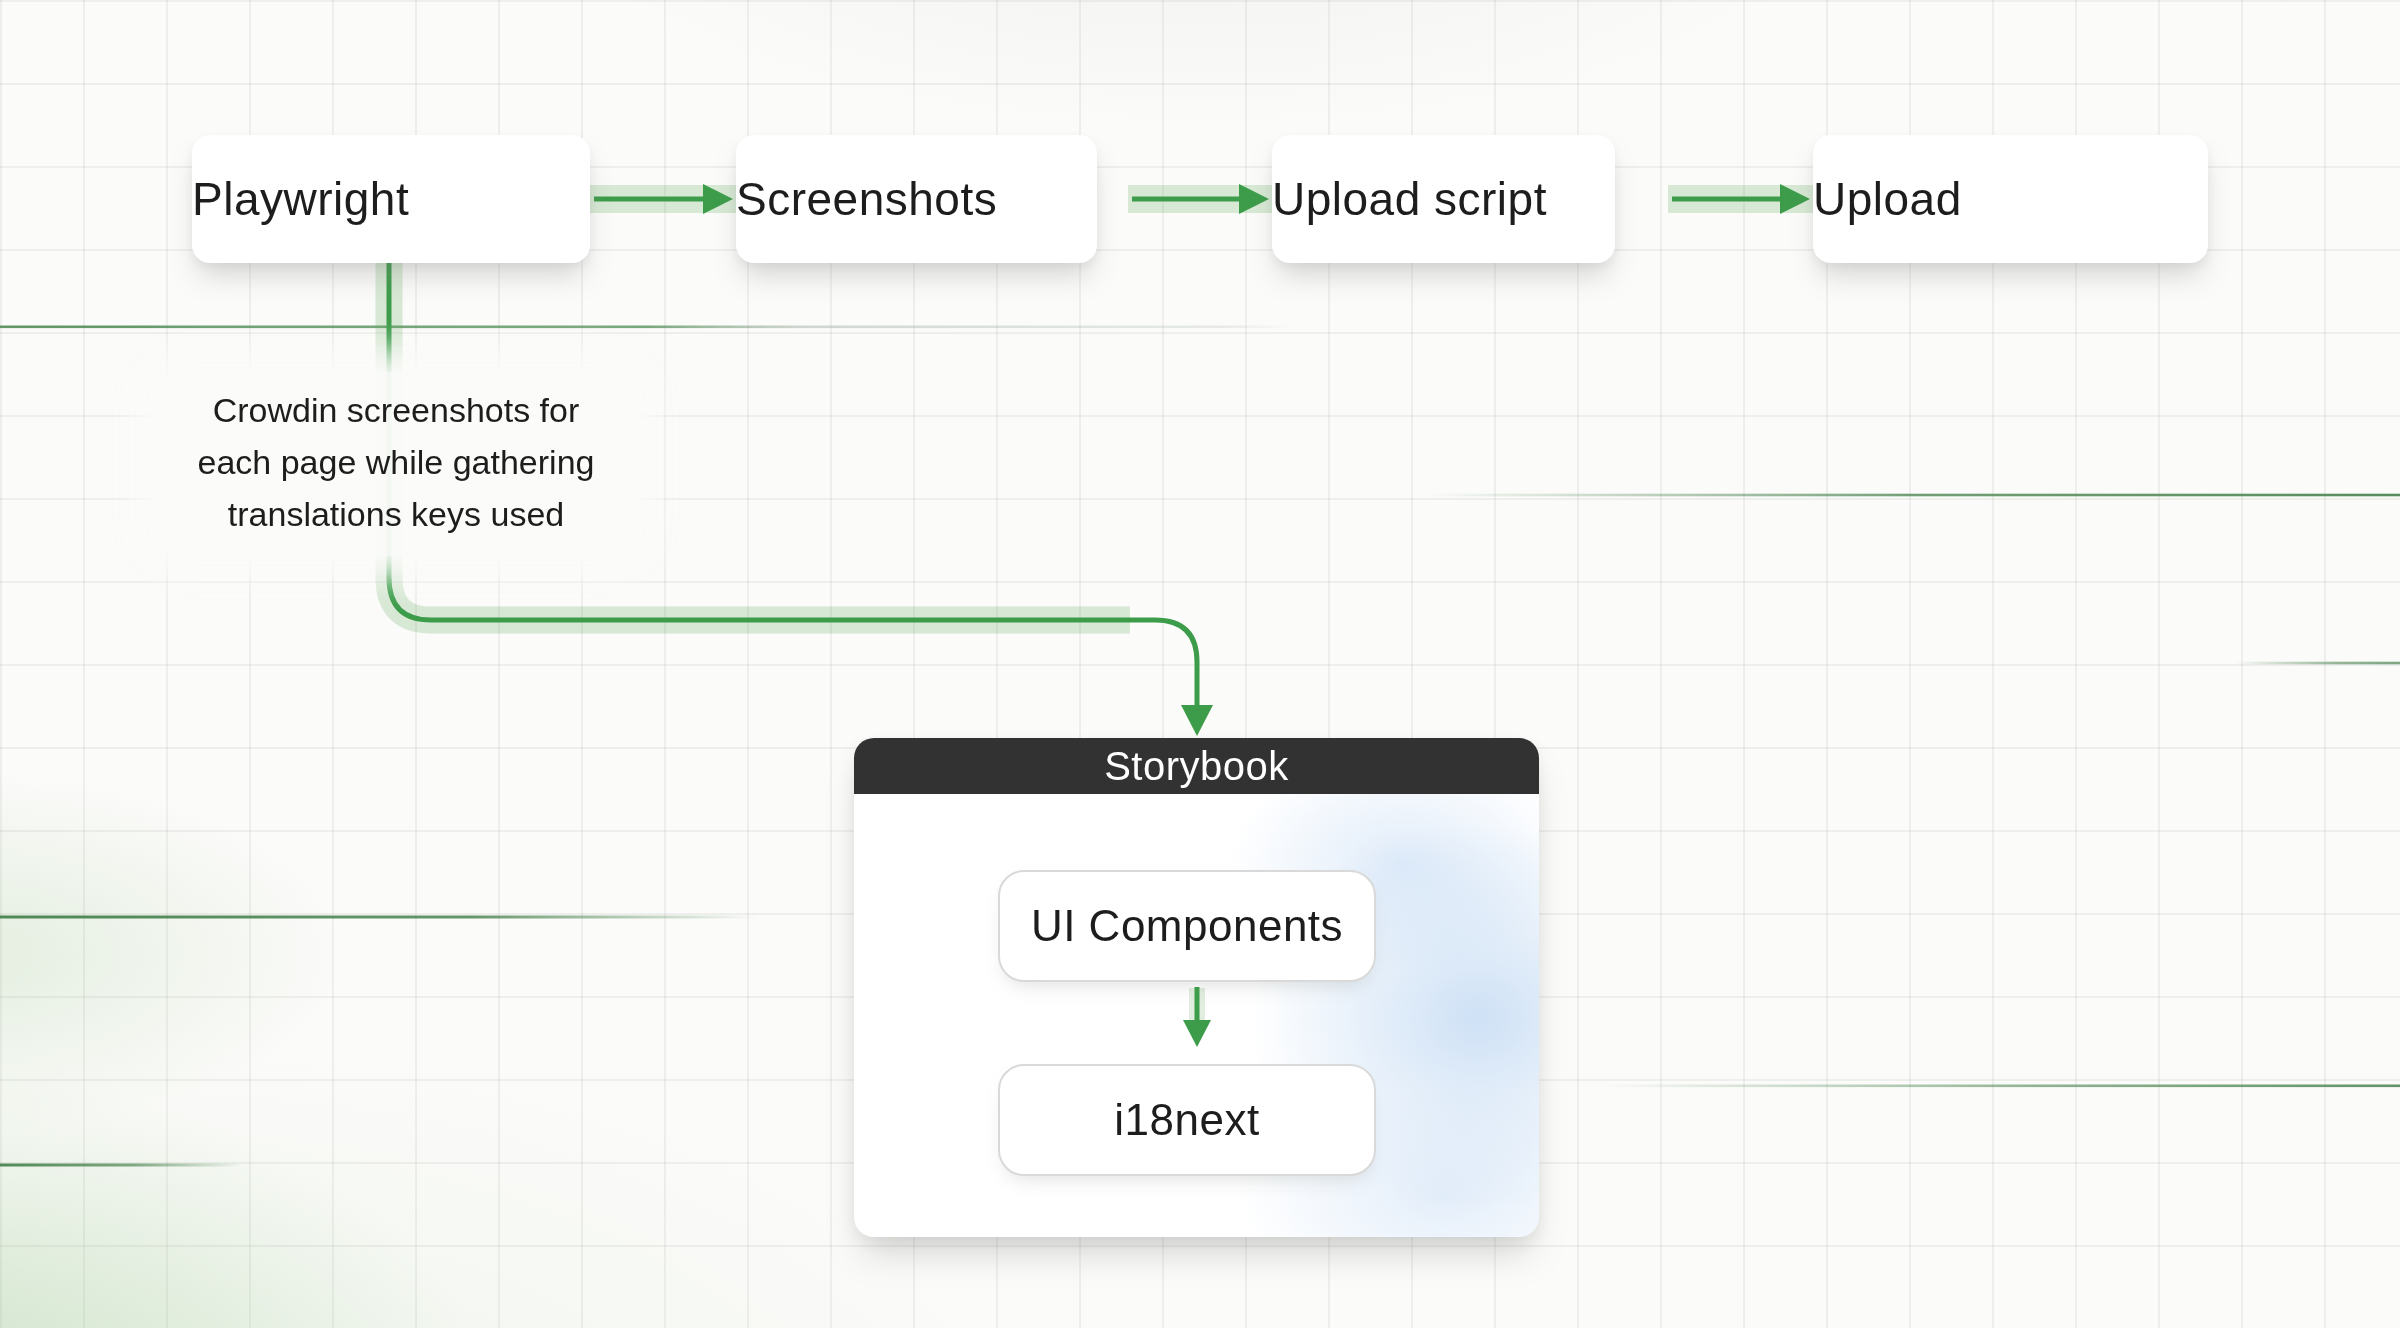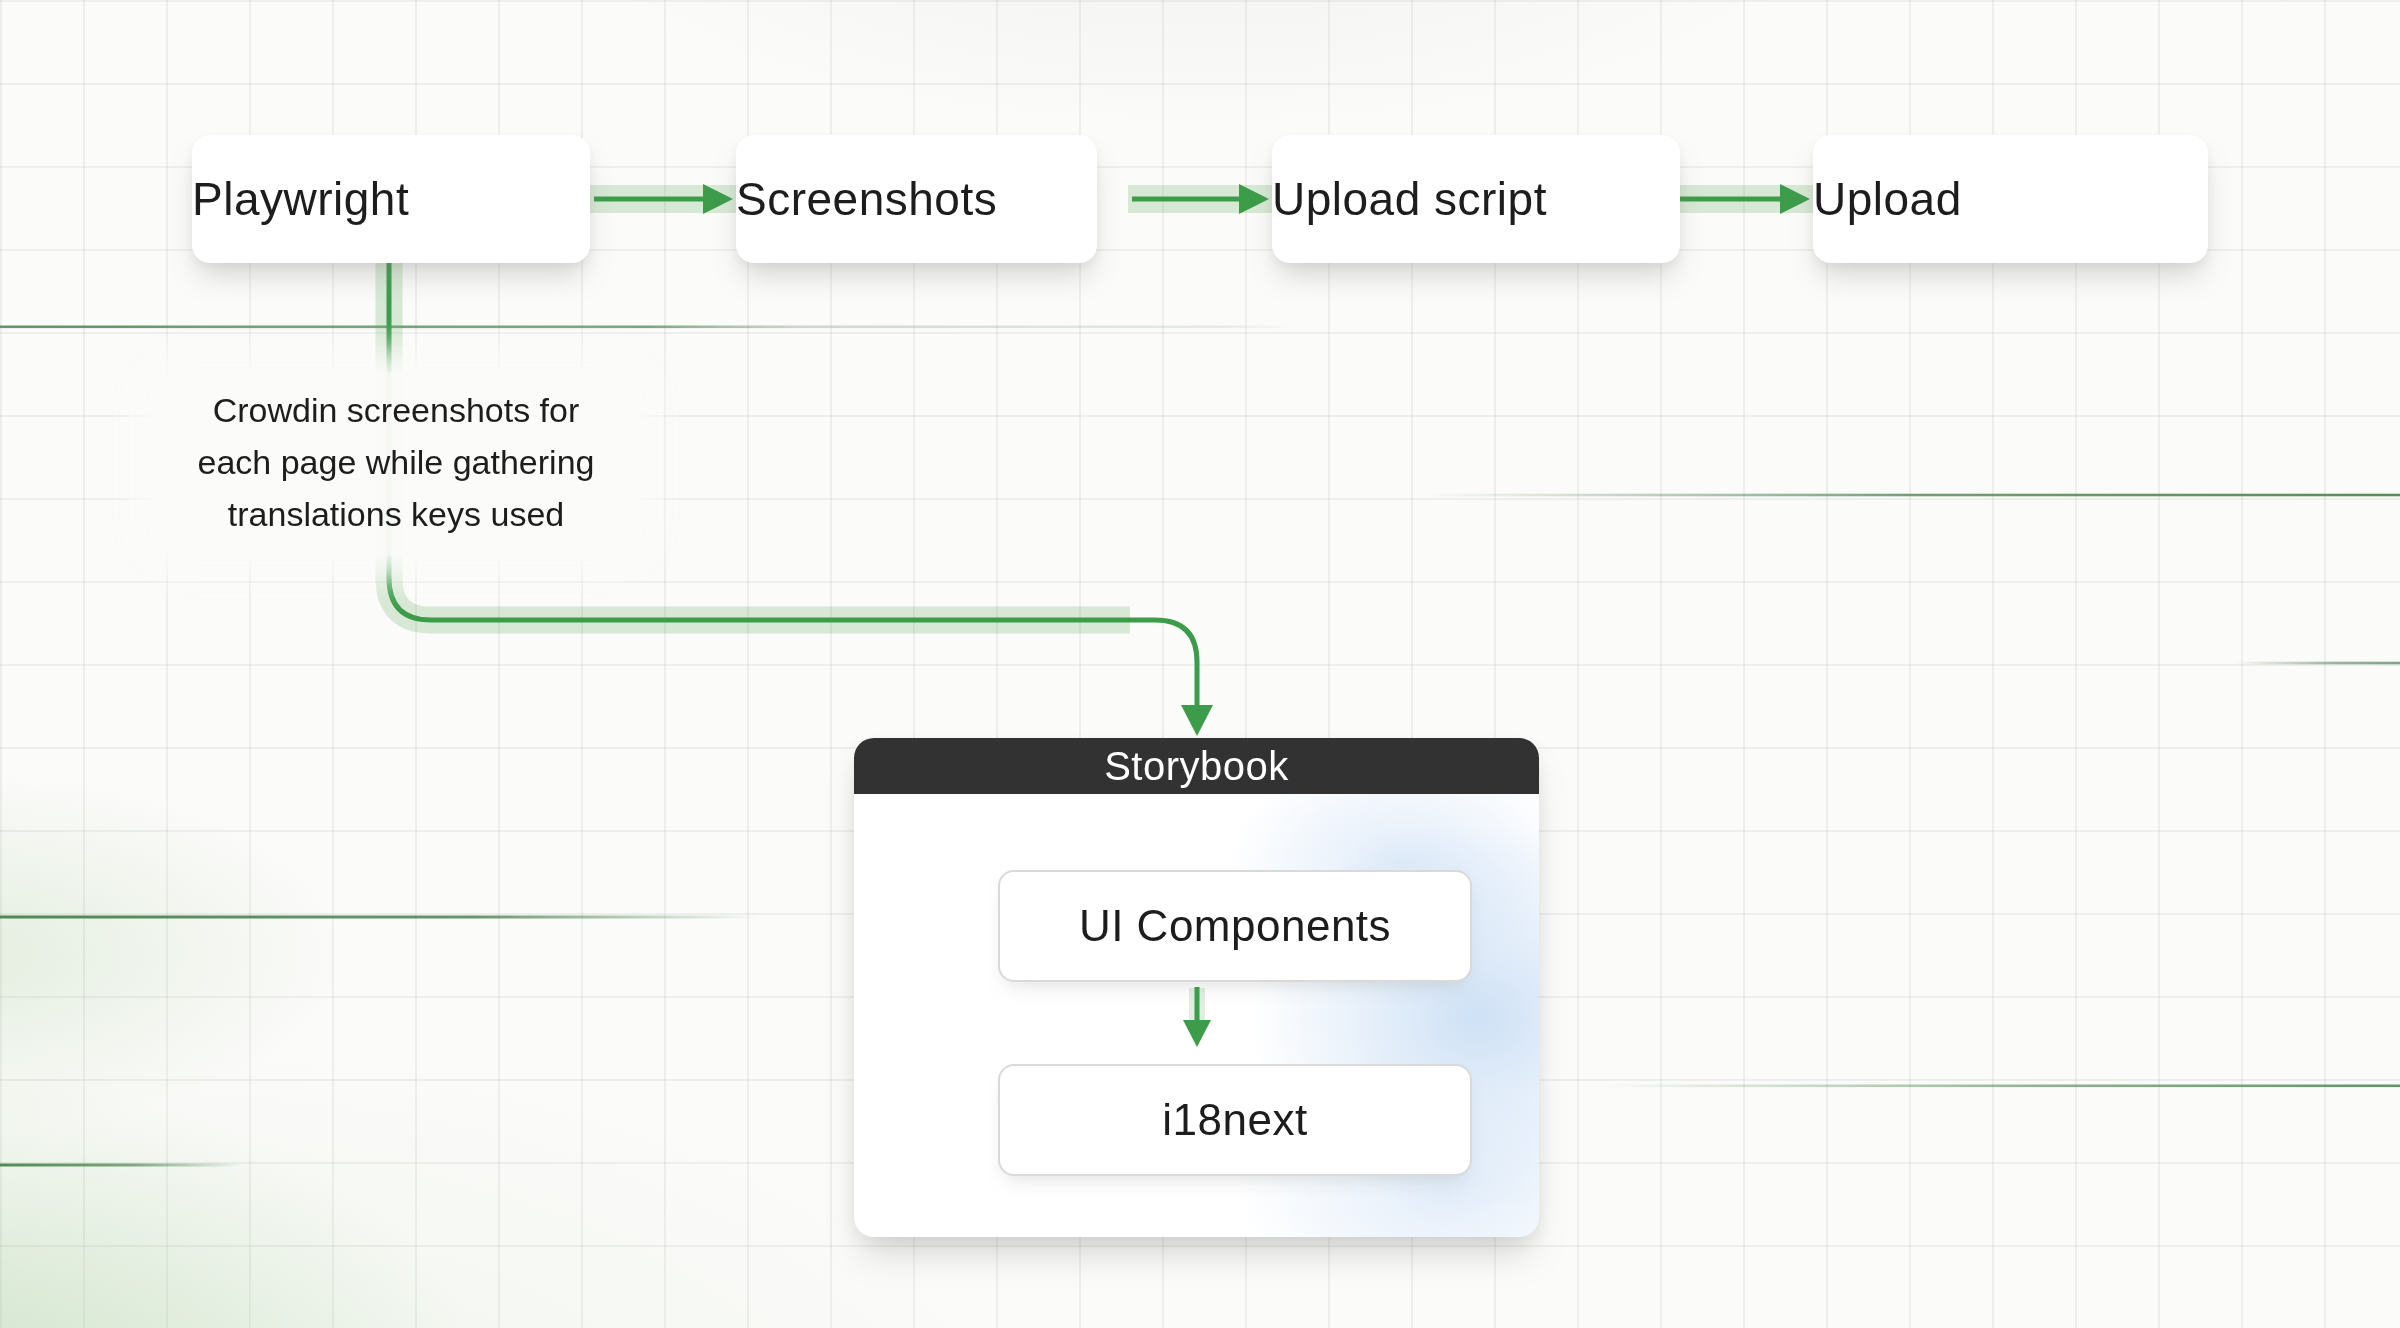--- a/index.html
+++ b/index.html
@@ -43,21 +43,21 @@
     display: flex;
     align-items: center;
     justify-content: flex-start;
     font-size: 46px;
     letter-spacing: 0.5px;
     box-shadow: 0 18px 28px -6px rgba(128,134,128,0.30), 0 4px 10px rgba(0,0,0,0.05);
     z-index: 3;
   }
   #node-playwright  { left: 192px;  width: 398px; }
   #node-screenshots { left: 736px;  width: 361px; }
-  #node-upload      { left: 1272px; width: 408px; }
+  #node-upload      { left: 1272px; width: 343px; }
   #node-crowdin     { left: 1813px; width: 395px; }
 
   .annotation {
     position: absolute;
     left: 156px;
     top: 372px;
     width: 468px;
     padding: 12px 6px 16px;
     text-align: center;
     font-size: 34px;
@@ -100,25 +100,25 @@
     inset: 0;
     background:
       radial-gradient(46% 54% at 91% 56%, rgba(174,205,239,0.60), rgba(174,205,239,0) 72%),
       radial-gradient(36% 32% at 80% 25%, rgba(186,212,242,0.45), rgba(186,212,242,0) 70%),
       radial-gradient(40% 30% at 86% 92%, rgba(186,212,242,0.40), rgba(186,212,242,0) 75%);
     z-index: 1;
   }
   .inner-node {
     position: absolute;
     left: 144px;
-    width: 474px;
+    width: 378px;
     height: 112px;
     background: #ffffff;
     border: 2px solid #d9d9d9;
-    border-radius: 16px;
+    border-radius: 26px;
     box-sizing: border-box;
     display: flex;
     align-items: center;
     justify-content: center;
     font-size: 44px;
     letter-spacing: 0.5px;
     box-shadow: 0 10px 20px -8px rgba(130,136,130,0.28);
     z-index: 2;
   }
   #node-ui-components { top: 132px; }

